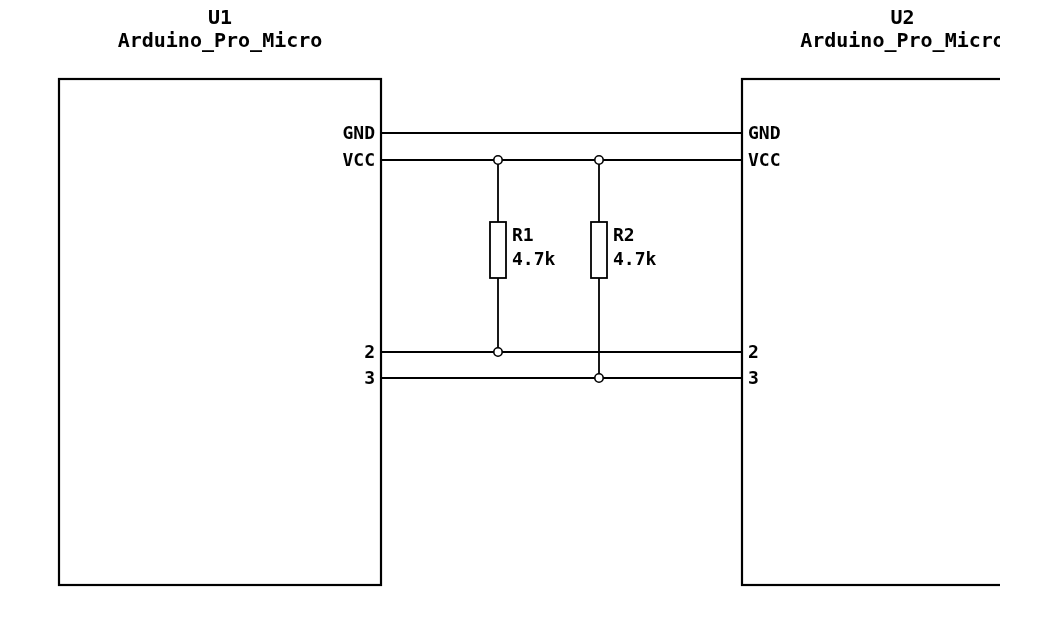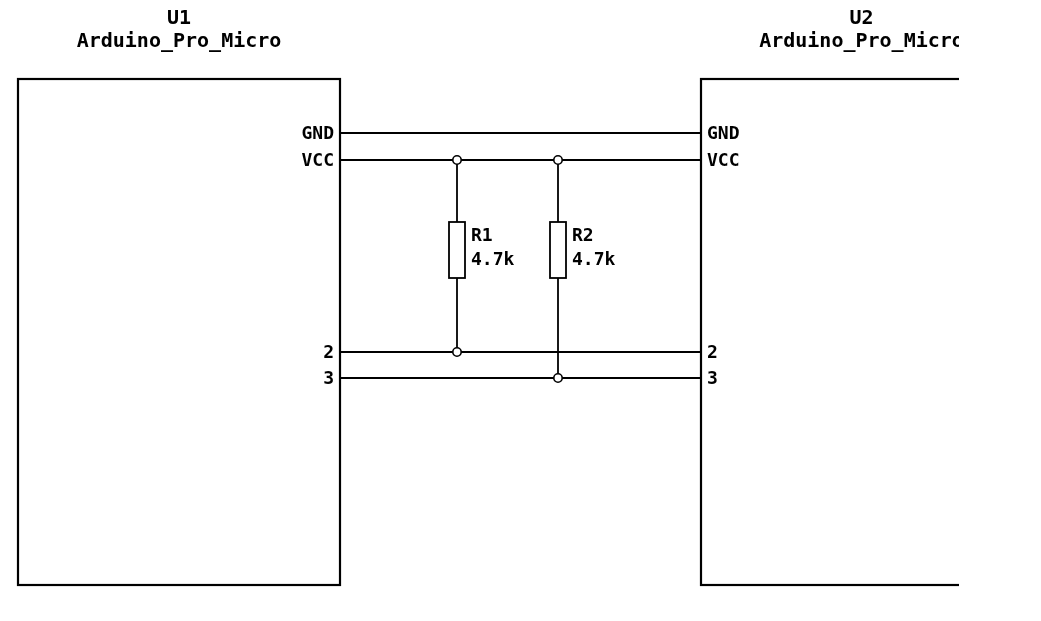--- a/index.html
+++ b/index.html
@@ -6,20 +6,21 @@
     margin: 0;
     padding: 0;
     background: var(--bg, #ffffff);
   }
   .canvas {
     position: relative;
     width: 959px;
     height: 621px;
     background: var(--bg, #ffffff);
     overflow: hidden;
+    margin-left: 41px;
   }
   svg text {
     font-family: "DejaVu Sans Mono", monospace;
     font-weight: bold;
     fill: var(--stroke, #000000);
   }
   .title    { font-size: 20px; text-anchor: middle; }
   .pin      { font-size: 18px; }
   .anchor-end   { text-anchor: end; }
   .anchor-start { text-anchor: start; }

